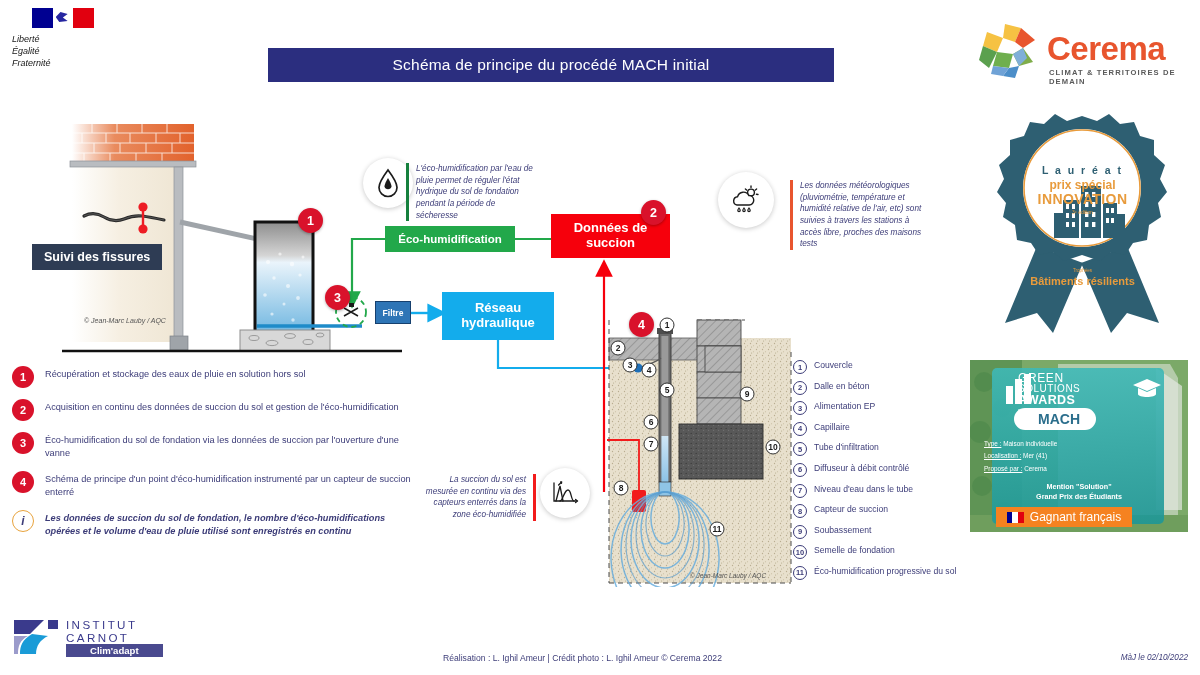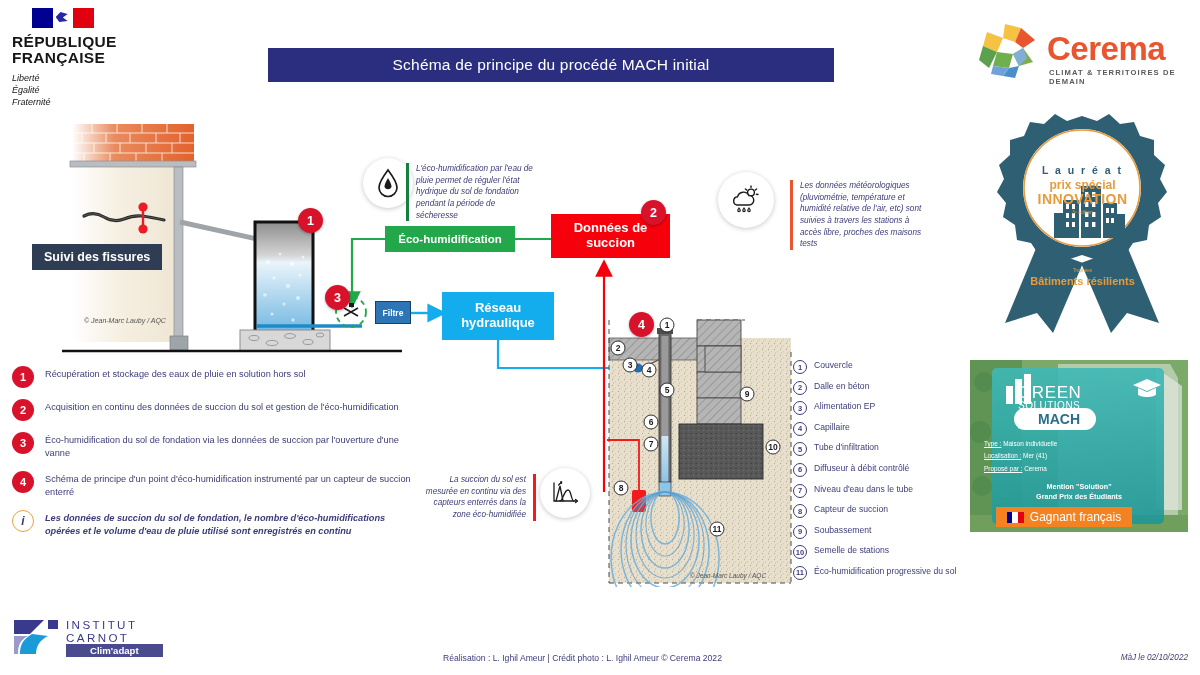--- a/index.html
+++ b/index.html
@@ -114,21 +114,21 @@
   .rb-troph { top:160px; font-size:4.6px; color:#E89B3C; }
   .rb-bat { top:167px; font-size:11px; color:#E89B3C; font-weight:bold; }
 
   
   .gsa { position:absolute; left:970px; top:360px; width:218px; height:172px; overflow:hidden;
     background:linear-gradient(170deg,#8ec27a 0%, #6fae72 35%, #4f9a63 100%); }
   .gsa-panel { position:absolute; left:22px; top:8px; width:172px; height:156px;
     background:linear-gradient(175deg, rgba(62,186,185,.88), rgba(30,150,150,.9));
     border-radius:5px; }
   .gsa-title { position:absolute; left:48px; top:12px; color:#fff; line-height:1.0; }
-  .gsa-green { font-size:17px; letter-spacing:.6px;margin-top:12px; }
+  .gsa-green { font-size:12px; letter-spacing:.6px; }
   .gsa-sol { font-size:10px; letter-spacing:.5px; }
   .gsa-awards { font-size:12.5px; font-weight:bold; letter-spacing:.4px; }
   .gsa-powered { font-size:3.6px; letter-spacing:.3px; margin-top:2px; }
   .mach-pill { position:absolute; left:44px; top:48px; width:82px; height:22px; background:#fff;
     border-radius:11px; display:flex; align-items:center; justify-content:center;
     color:#2B6E8C; font-weight:bold; font-size:14px;padding-left:8px; }
   .gsa-meta { position:absolute; left:14px; top:78px; color:#fff; font-size:6.4px; line-height:1.95; }
   .gsa-meta u { text-decoration:underline; }
   .gsa-mention { position:absolute; left:0; right:0; top:122px; text-align:center; color:#fff;
     font-weight:bold; font-size:7.2px; line-height:1.35; }
@@ -153,24 +153,20 @@
 </head>
 <body>
 
 <div class="page">
 
   <div class="rf-logo">
     <div class="flag">
       <i class="b"></i>
         <i class="w"></i>
         <i class="r"></i>
-    </div>
-    <div class="rf-name">
-      <div>RÉPUBLIQUE</div>
-      <div>FRANÇAISE</div>
     </div>
     <div class="rf-motto">
       <div>Liberté</div>
       <div>Égalité</div>
       <div>Fraternité</div>
     </div>
   </div>
 
   <div class="title-bar">Schéma de principe du procédé MACH initial</div>
 
@@ -517,21 +513,21 @@
     <div class="leg-row">
         <div class="num">8</div>
         <div class="txt">Capteur de succion</div>
       </div>
     <div class="leg-row">
         <div class="num">9</div>
         <div class="txt">Soubassement</div>
       </div>
     <div class="leg-row">
         <div class="num">10</div>
-        <div class="txt">Semelle de stations</div>
+        <div class="txt">Semelle de fondation</div>
       </div>
     <div class="leg-row">
         <div class="num">11</div>
         <div class="txt">Éco-humidification progressive du sol</div>
       </div>
   </div>
 
   <div class="ribbon">
     <svg viewBox="0 0 215 225" style="position:absolute; inset:0;">
       <path d="M62 138 L30 215 L62 205 L78 225 L108 155 Z" fill="#2E5F72"></path>

